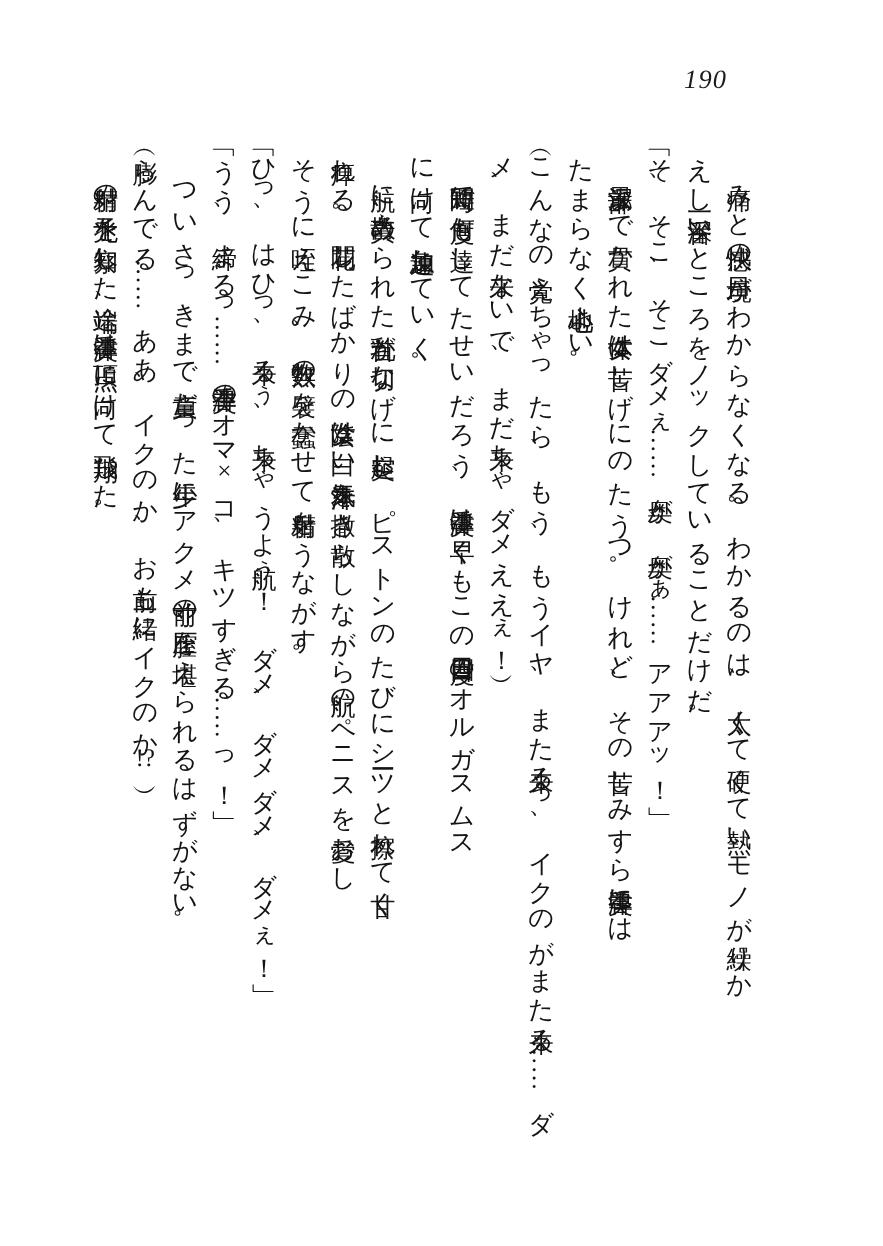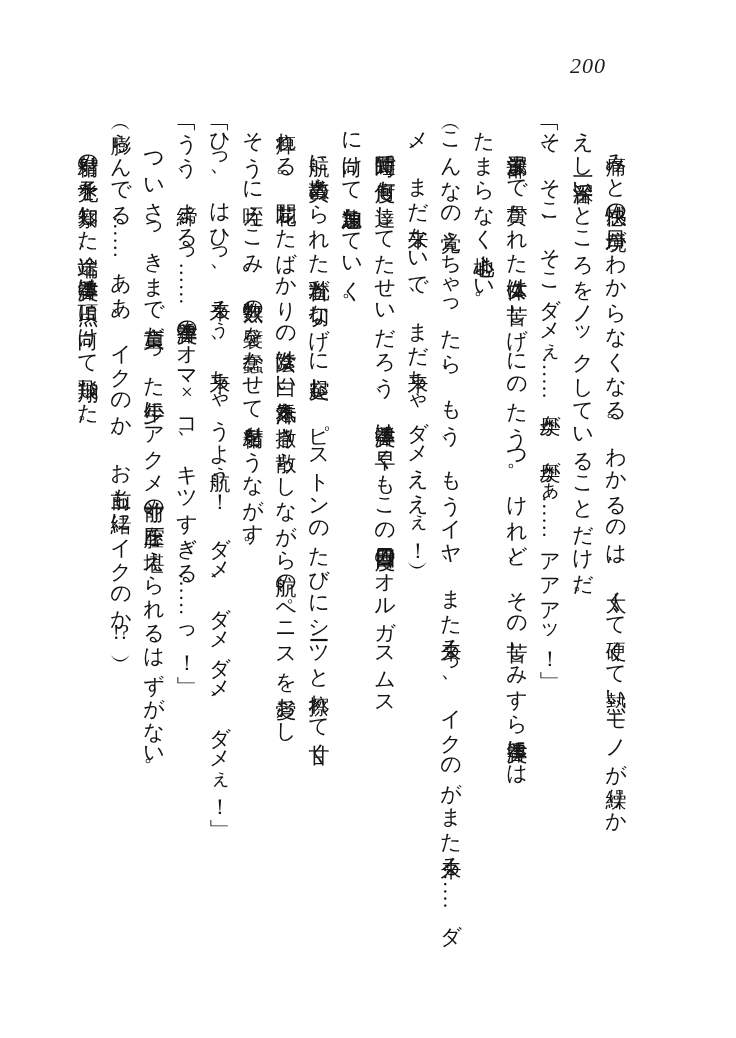--- a/index.html
+++ b/index.html
@@ -44,21 +44,21 @@
     text-indent: 21.5px;
   }
   .tcy {
     text-combine-upright: all;
     -webkit-text-combine: horizontal;
   }
 </style>
 </head>
 <body>
 
-<div class="page-number">200</div>
+<div class="page-number">190</div>
 
 <div class="text-block">
     <p class="line indent">痛みと快感の境目がわからなくなる。わかるのは、太くて硬くて熱いモノが繰りか</p>
     <p class="line">えし一番深いところをノックしていることだけだ。</p>
     <p class="line">「そ、そこ、そこダメぇ……奥が、奥がぁ……アアアッ！」</p>
     <p class="line indent">最深部まで貫かれた女体は苦しげにのたうつ。けれど、その苦しみすら香津美には</p>
     <p class="line">たまらなく心地よい。</p>
     <p class="line">（こんなの覚えちゃったら、もう、もうイヤ、また来るっ、イクのがまた来る……ダ</p>
     <p class="line">メ、まだ来ないで、まだ来ちゃダメええぇ！）</p>
     <p class="line indent">短時間で何度も達してたせいだろう、香津美は早くもこの日四度目のオルガスムス</p>

